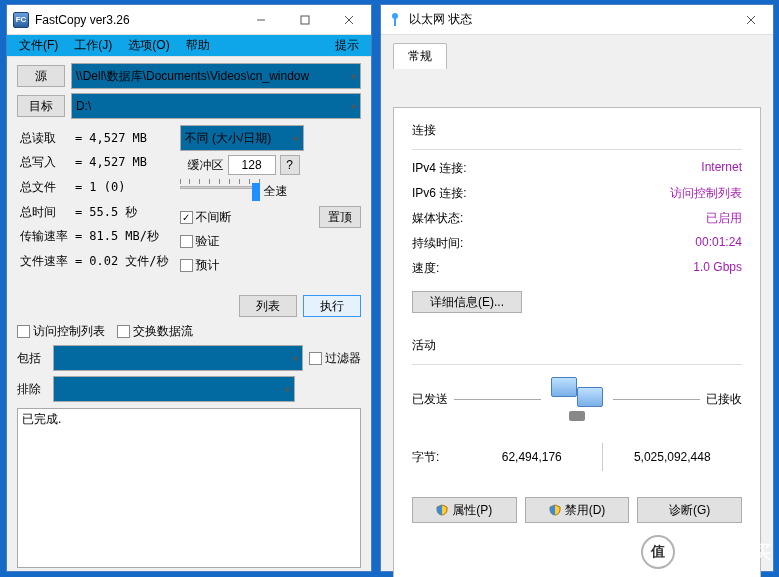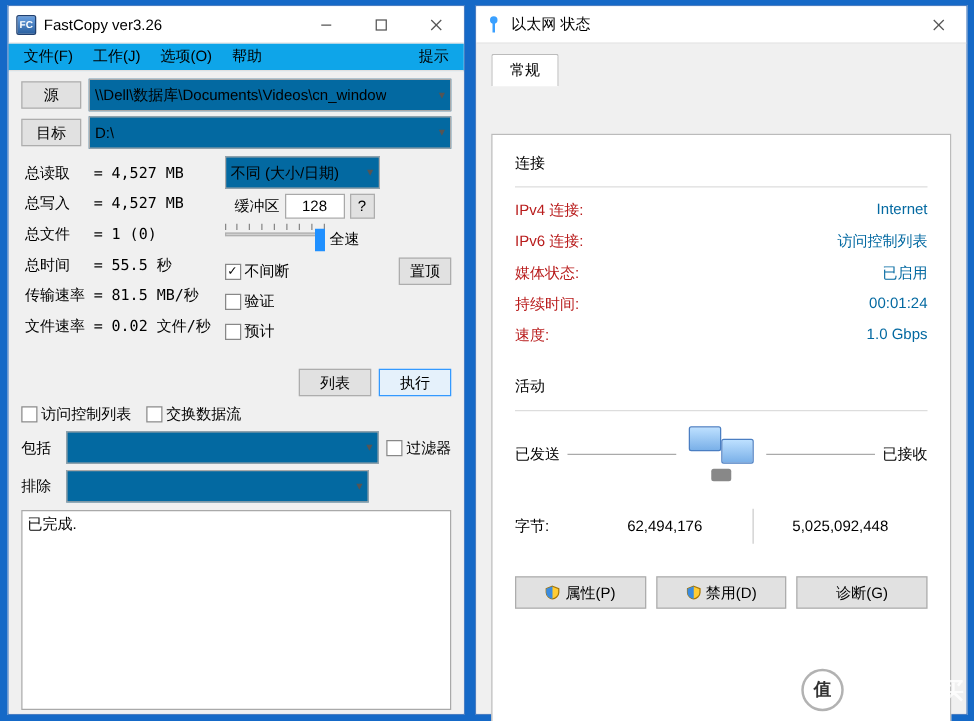--- a/index.html
+++ b/index.html
@@ -166,22 +166,22 @@
   .tabpage {
     border: 1px solid #bbb;
     background: #fff;
     padding: 14px 18px 12px;
     height: 502px;
     margin-top: 38px;
   }
   .sect-title { font-size: 12px; margin-bottom: 10px; }
   .hr { height: 1px; background: #ddd; margin: 4px 0 10px; }
   .kv { display: flex; justify-content: space-between; margin-bottom: 8px; font-size: 12px; }
-  .kv .k { color: #b91c1c; }
-  .kv .v { color: #0369a1; }
+  .kv .k { color: #000000; }
+  .kv .v { color: #a21caf; }
   .details-btn { margin-top: 6px; }
 
   .activity { margin-top: 24px; }
   .act-diagram { display: flex; align-items: center; justify-content: space-between; margin-top: 12px; text-align: center; }
   .dash { flex: 1; height: 1px; background: #aaa; margin: 0 6px; }
   .net-icon { width: 60px; height: 44px; position: relative; }
   .mon { position: absolute; width: 26px; height: 20px; background: linear-gradient(#bde0ff,#7ab0e8); border: 1px solid #4a7ec2; border-radius: 2px; }
   .mon1 { left: 4px; top: 0; }
   .mon2 { right: 4px; top: 10px; }
   .plug { position: absolute; bottom: 0; left: 22px; width: 16px; height: 10px; background: #888; border-radius: 2px; }
@@ -418,20 +418,21 @@
           <span class="v">已启用</span>
         </div>
       <div class="kv">
           <span class="k">持续时间:</span>
           <span class="v">00:01:24</span>
         </div>
       <div class="kv">
           <span class="k">速度:</span>
           <span class="v">1.0 Gbps</span>
         </div>
+      <div class="btn details-btn" style="width:110px">详细信息(E)...</div>
 
       <div class="activity">
         <div class="sect-title">活动</div>
         <div class="hr"></div>
         <div class="act-diagram">
           <span>已发送</span>
           <div class="dash"></div>
           <div class="net-icon">
             <div class="mon mon1"></div>
               <div class="mon mon2"></div>

